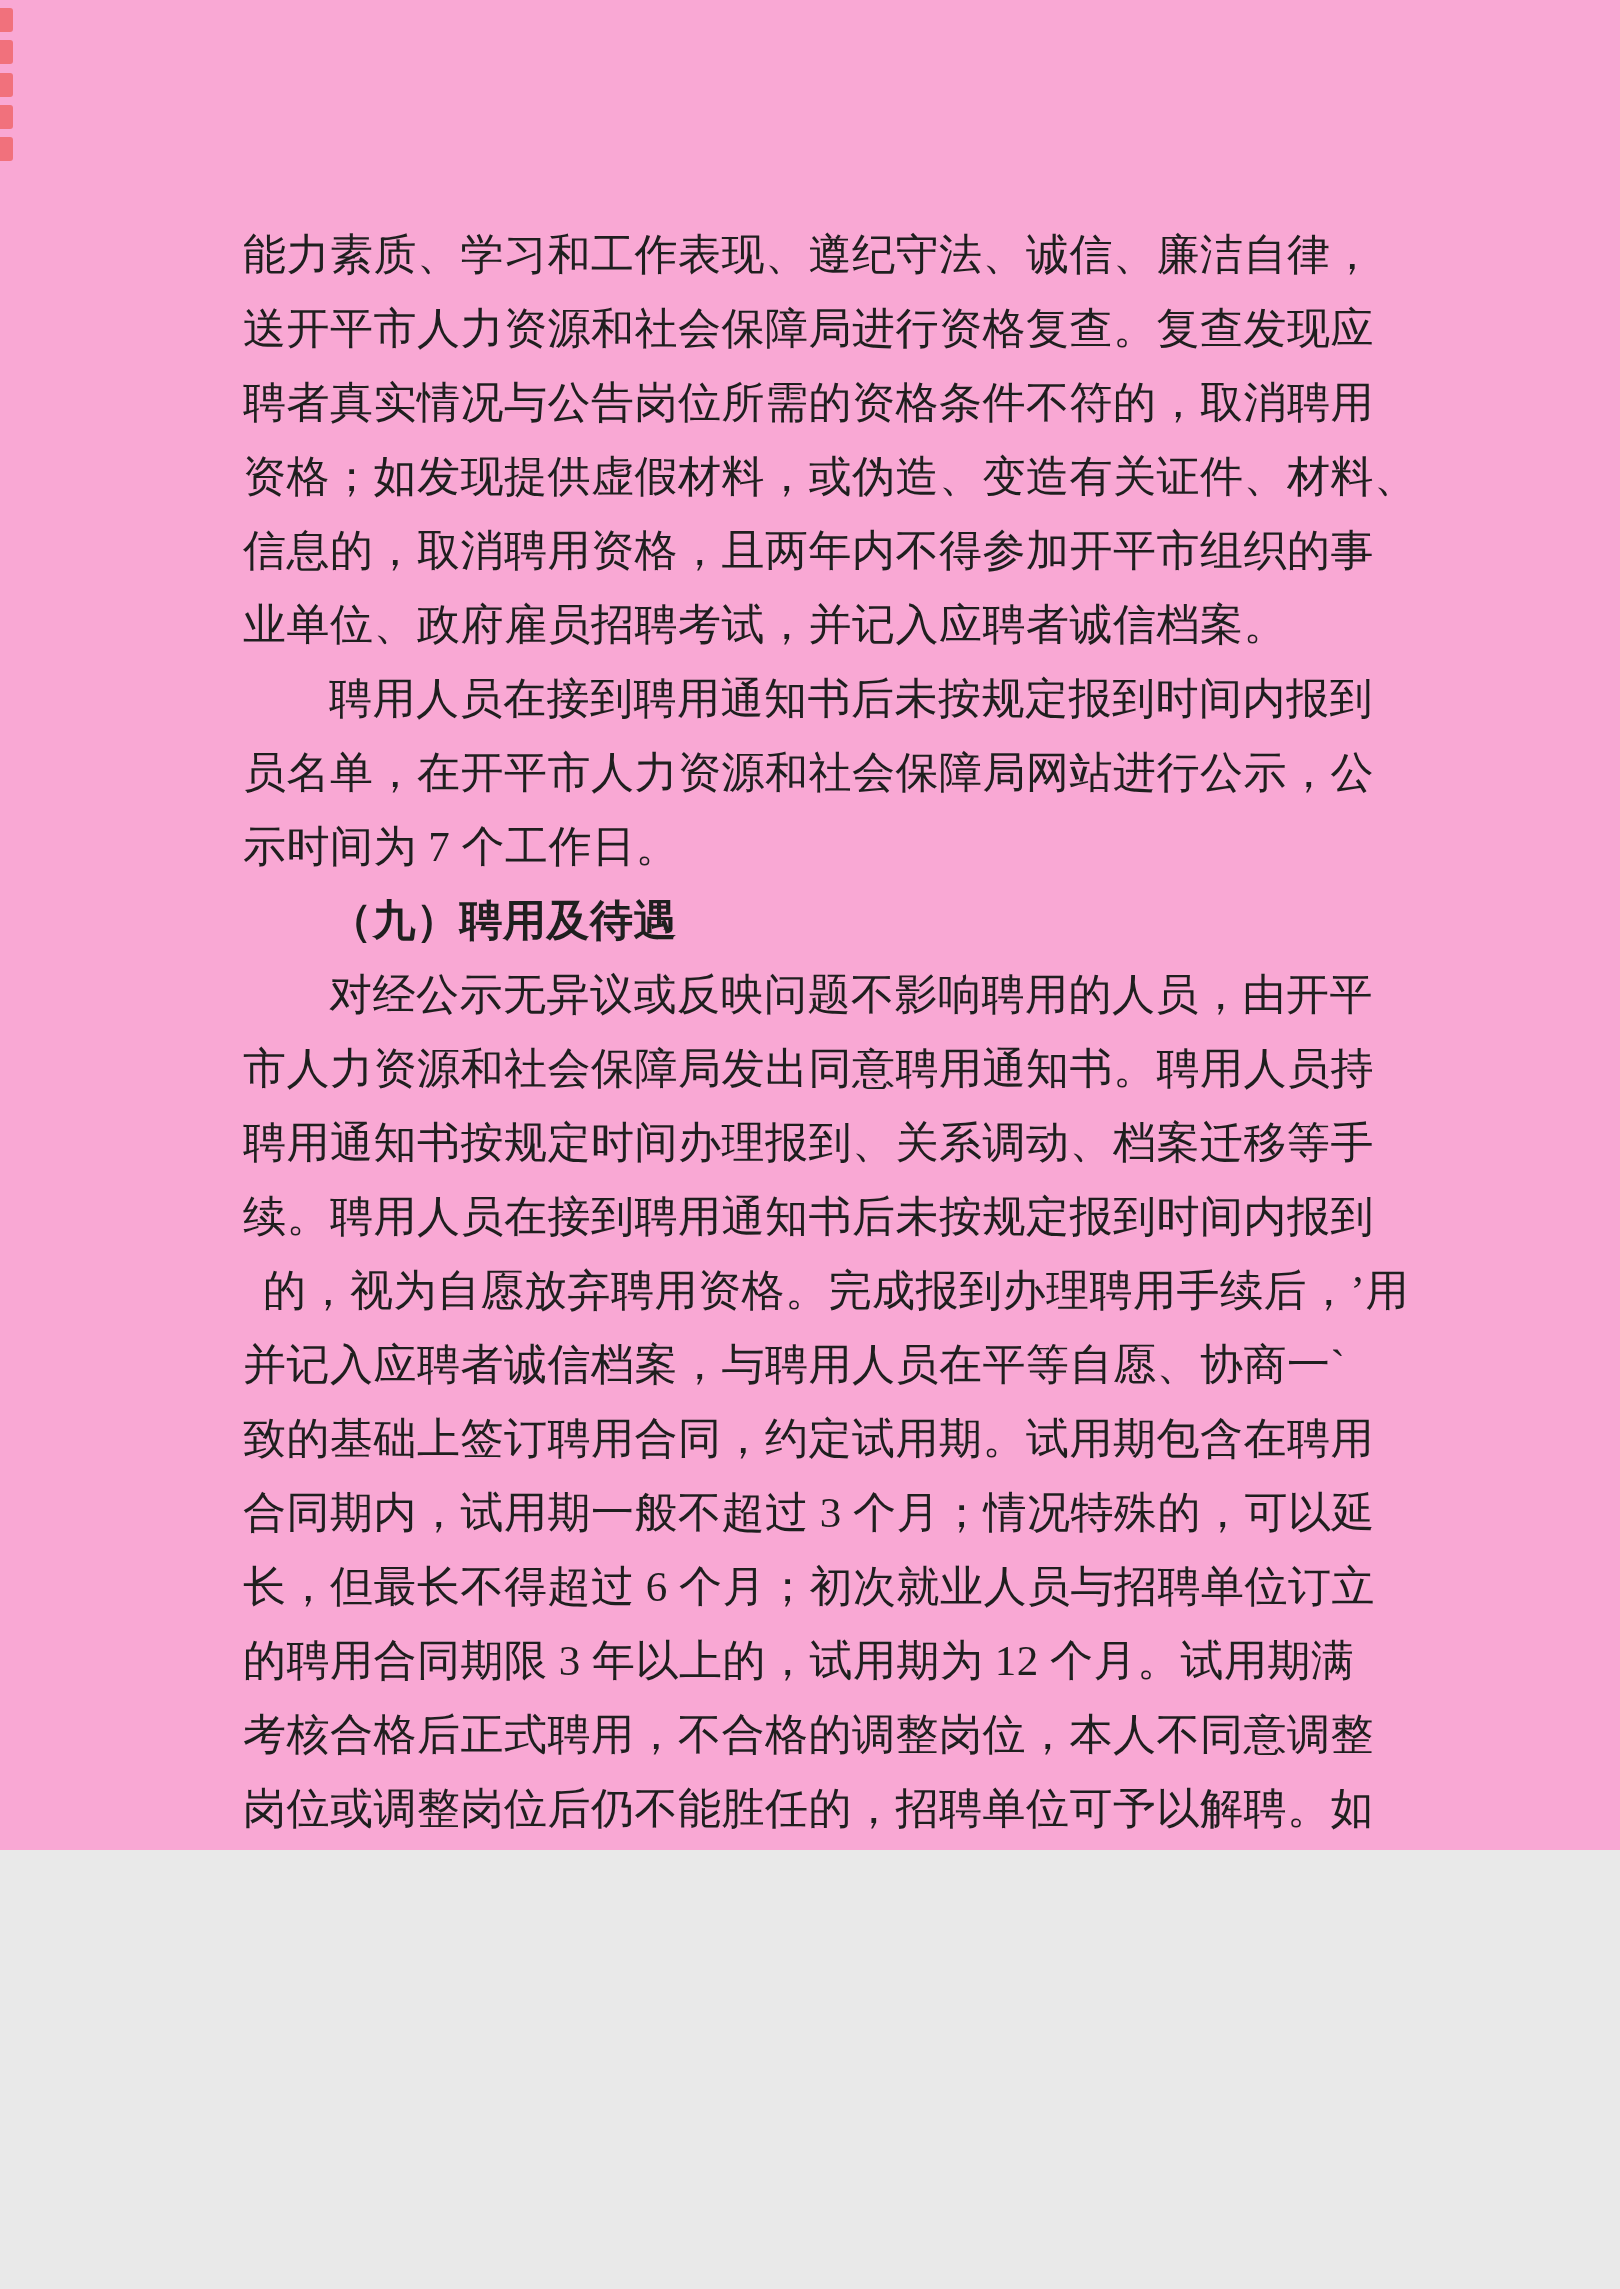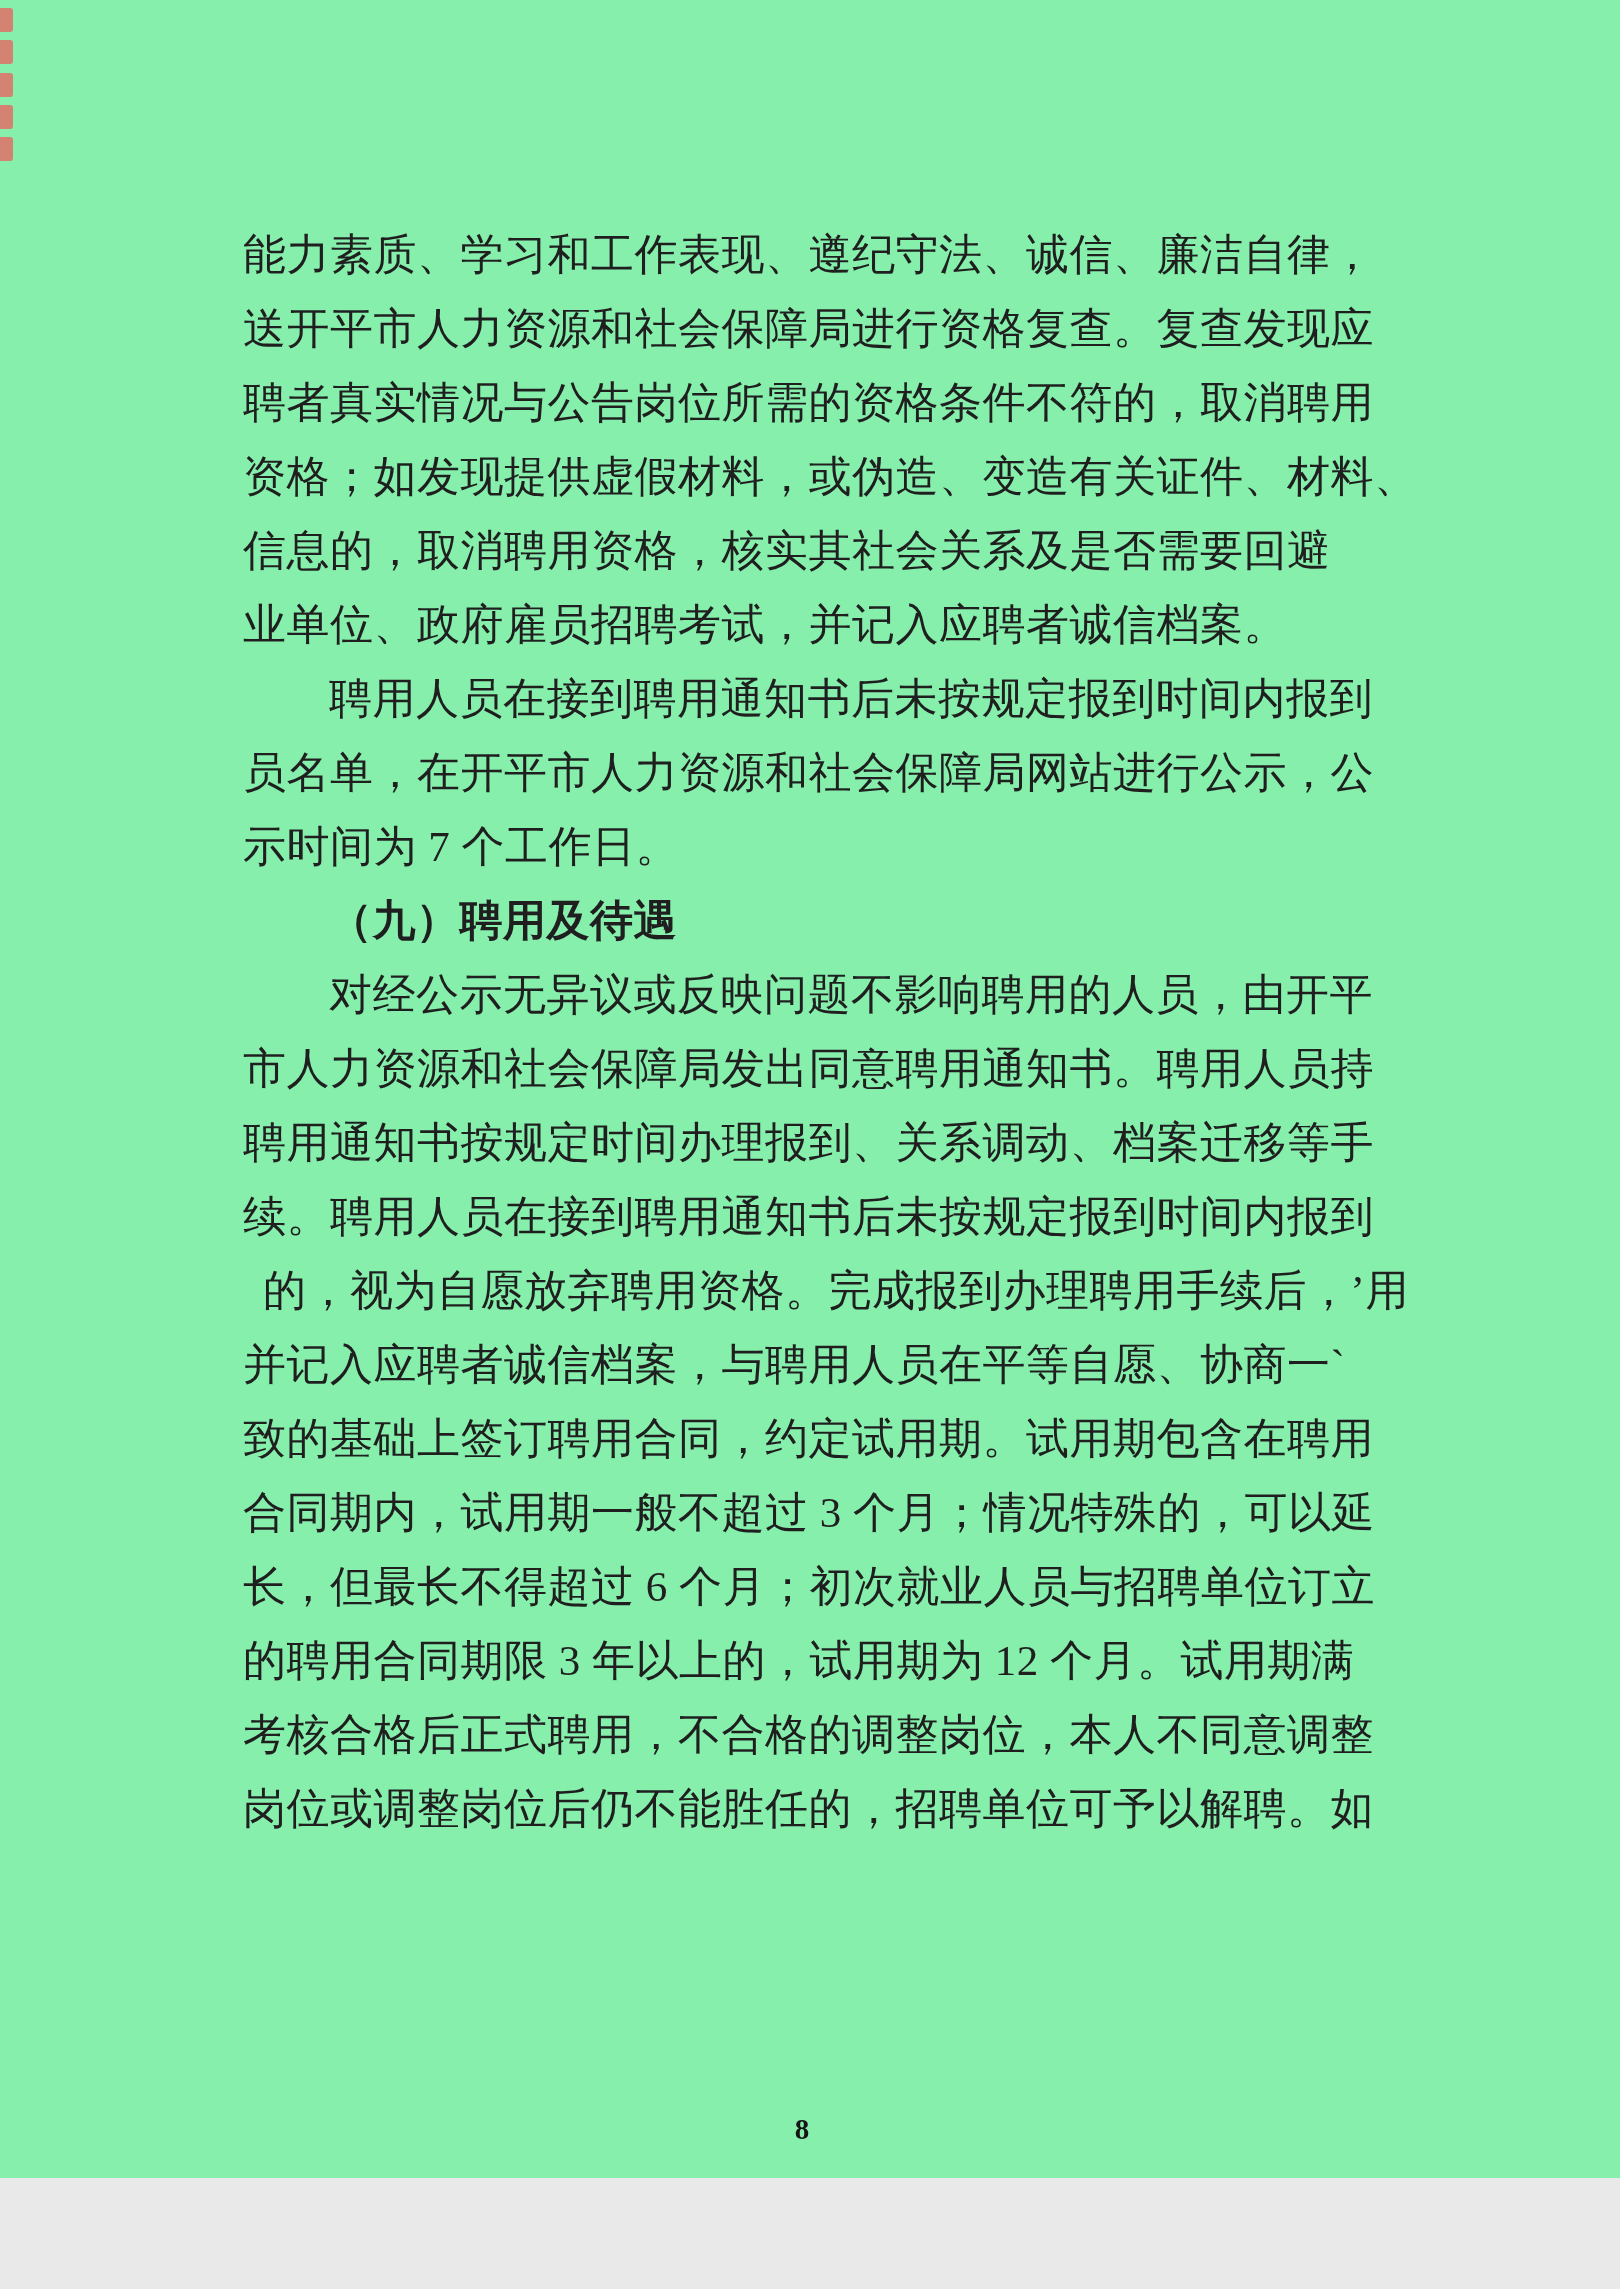--- a/index.html
+++ b/index.html
@@ -1,20 +1,20 @@
 <!DOCTYPE html>
 <html><head>
 <meta charset="utf-8">
 <style>
   html,body{margin:0;padding:0;background:#e9e9e9;}
   .page{
     position:relative;
     width:1620px;
-    height:2178px;
-    background:#86efac;
+    height:1850px;
+    background:#f9a8d4;
     overflow:hidden;
     font-family:"Liberation Serif","DejaVu Serif",serif;
     text-decoration:underline;
   }
   .content{
     position:absolute;
     left:243px;
     top:218px;
     width:1186px;
   }
@@ -61,21 +61,21 @@
       <div class="scan-mark" style="top: 32px; background: rgb(238, 95, 95);"></div>
       <div class="scan-mark" style="top: 65px; background: rgb(238, 95, 95);"></div>
       <div class="scan-mark" style="top: 97px; background: rgb(238, 95, 95);"></div>
       <div class="scan-mark" style="top: 129px; background: rgb(238, 95, 95);"></div>
     </div>
   <div class="content" id="doc-lines">
       <div class="line" style="color: rgb(31, 31, 31);">能力素质、学习和工作表现、遵纪守法、诚信、廉洁自律，</div>
       <div class="line" style="color: rgb(31, 31, 31);">送开平市人力资源和社会保障局进行资格复查。复查发现应</div>
       <div class="line" style="color: rgb(31, 31, 31);">聘者真实情况与公告岗位所需的资格条件不符的，取消聘用</div>
       <div class="line" style="color: rgb(31, 31, 31);">资格；如发现提供虚假材料，或伪造、变造有关证件、材料、</div>
-      <div class="line" style="color: rgb(31, 31, 31);">信息的，取消聘用资格，核实其社会关系及是否需要回避</div>
+      <div class="line" style="color: rgb(31, 31, 31);">信息的，取消聘用资格，且两年内不得参加开平市组织的事</div>
       <div class="line" style="color: rgb(31, 31, 31);">业单位、政府雇员招聘考试，并记入应聘者诚信档案。</div>
       <div class="line indent" style="color: rgb(31, 31, 31);">聘用人员在接到聘用通知书后未按规定报到时间内报到</div>
       <div class="line" style="color: rgb(31, 31, 31);">员名单，在开平市人力资源和社会保障局网站进行公示，公</div>
       <div class="line" style="color: rgb(31, 31, 31);">示时间为 7 个工作日。</div>
       <div class="line indent heading" style="color: rgb(31, 31, 31);">（九）聘用及待遇</div>
       <div class="line indent" style="color: rgb(31, 31, 31);">对经公示无异议或反映问题不影响聘用的人员，由开平</div>
       <div class="line" style="color: rgb(31, 31, 31);">市人力资源和社会保障局发出同意聘用通知书。聘用人员持</div>
       <div class="line" style="color: rgb(31, 31, 31);">聘用通知书按规定时间办理报到、关系调动、档案迁移等手</div>
       <div class="line" style="color: rgb(31, 31, 31);">续。聘用人员在接到聘用通知书后未按规定报到时间内报到</div>
       <div class="line" style="color: rgb(31, 31, 31); text-align: center;">的，视为自愿放弃聘用资格。完成报到办理聘用手续后，’用</div>

